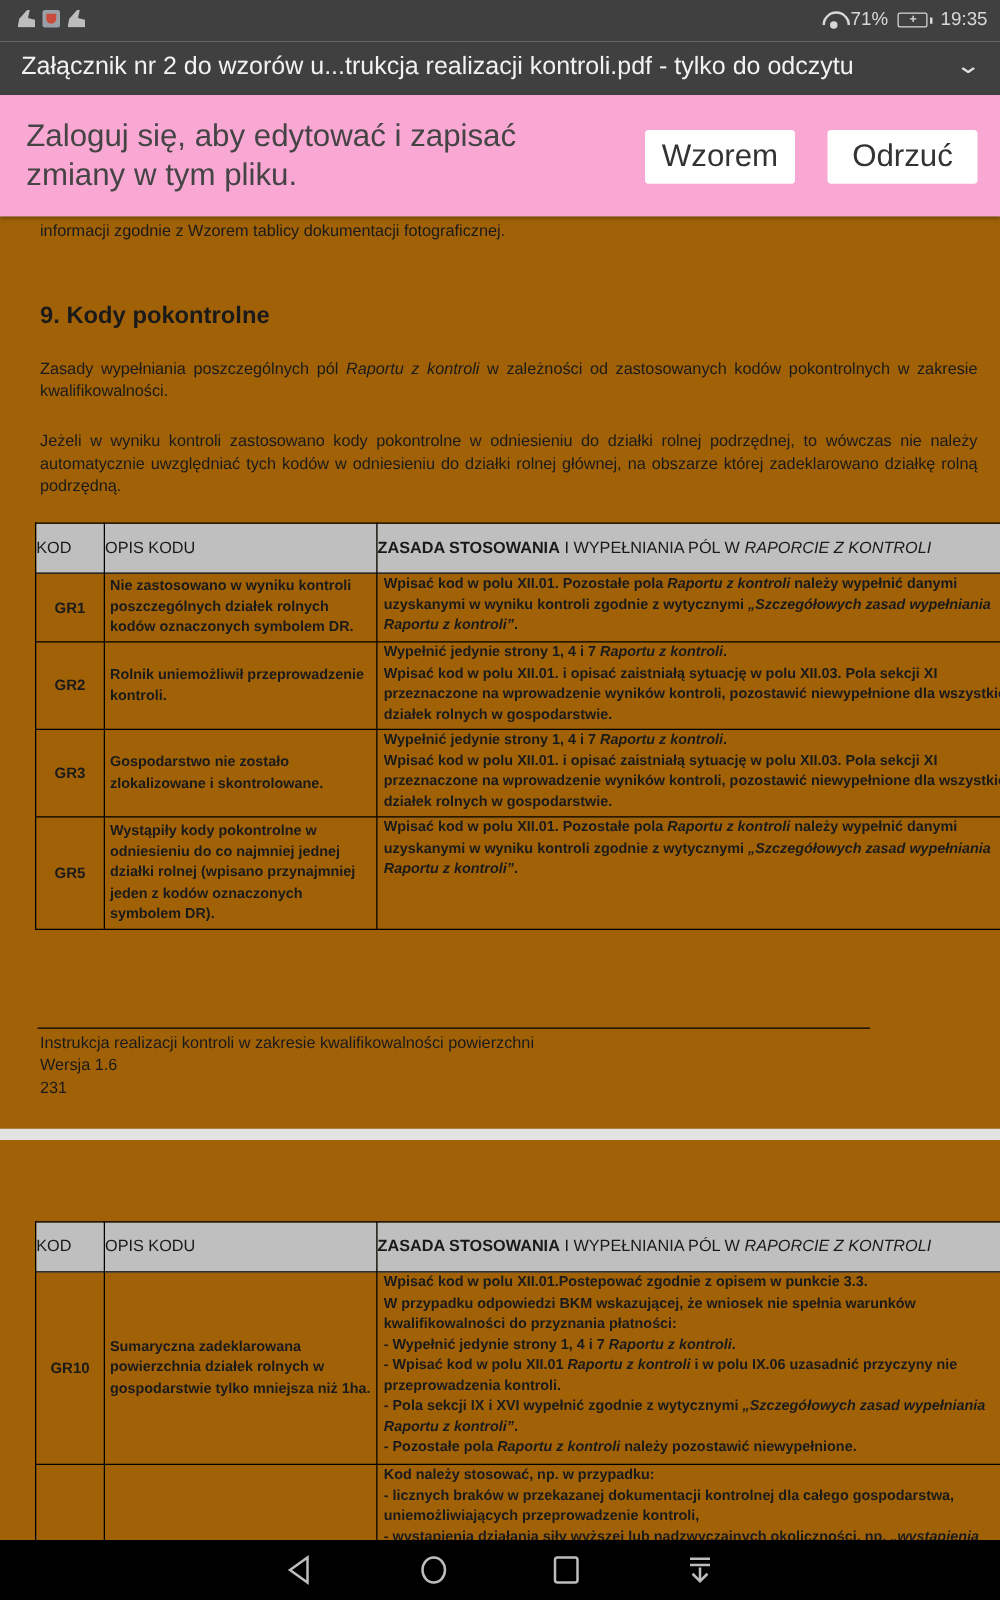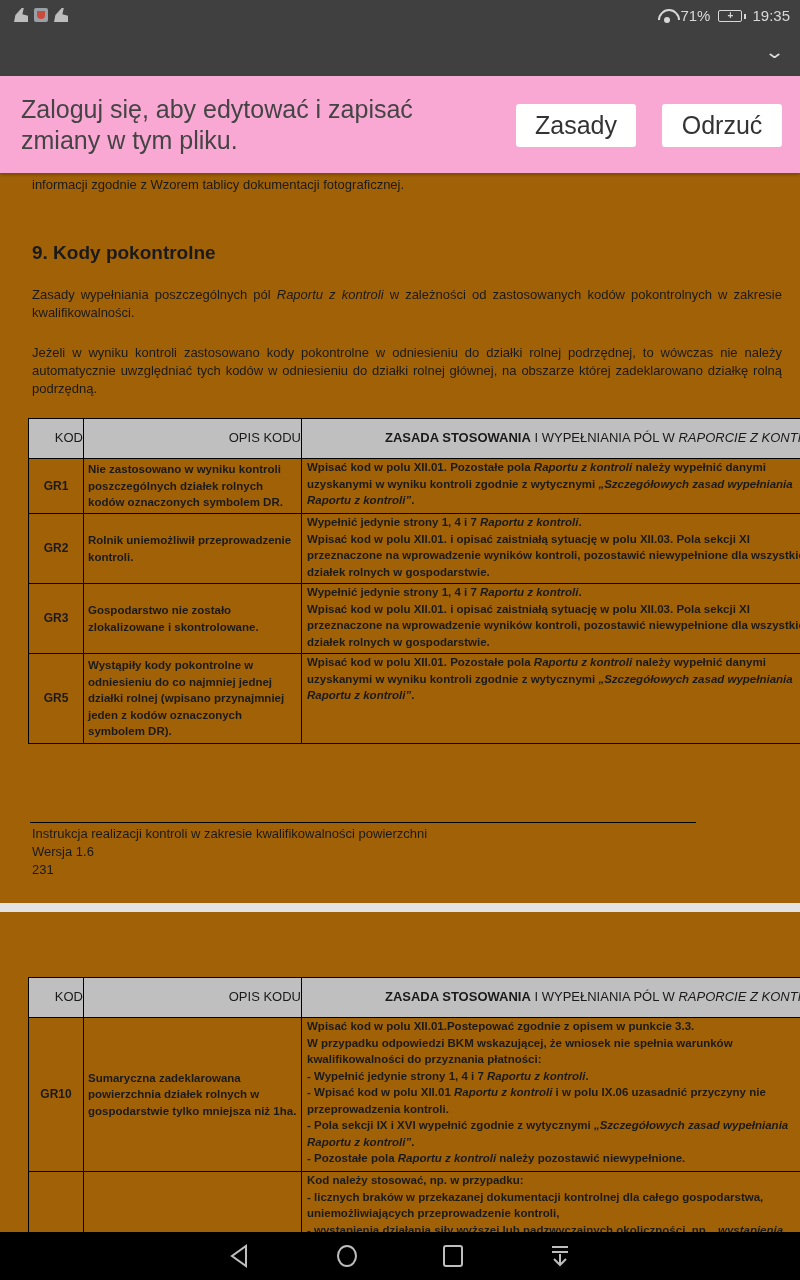--- a/index.html
+++ b/index.html
@@ -36,21 +36,21 @@
     .doc { position: absolute; left: 0; top: 173px; width: 800px; height: 1233px; overflow: hidden; background: #a16207; color: #1a1a1a; font-family: "Liberation Sans", sans-serif; }
     .p { position: absolute; left: 32px; width: 750px; font-size: 13px; line-height: 18px; text-align: justify; }
     .p i { font-style: italic; }
     .heading { position: absolute; left: 32px; font-size: 19px; font-weight: bold; }
     .page-gap { position: absolute; left: 0; width: 800px; height: 9px; background: #e3e3e3; }
     .footer-line { position: absolute; left: 30px; width: 666px; height: 1px; background: #000; }
     .footer-text { position: absolute; left: 32px; font-size: 13px; line-height: 18px; }
 
     table.kt { position: absolute; left: 28px; border-collapse: collapse; width: 800px; table-layout: fixed; font-size: 11.5px; line-height: 16.5px; }
     table.kt td, table.kt th { border: 1px solid #000; vertical-align: middle; font-weight: bold; }
-    table.kt th { background: #bfbfbf; font-weight: normal; font-size: 13px; height: 40px; text-align: right; }
+    table.kt th { background: #bfbfbf; font-weight: normal; font-size: 13px; height: 40px; text-align: left; }
     table.kt th b { font-weight: bold; }
     table.kt td.code { text-align: center; font-weight: bold; font-size: 12px; }
     table.kt td.desc { padding: 0 4px; }
     table.kt td.rule { padding: 0 5px; vertical-align: top; }
     .col1 { width: 55px; } .col2 { width: 218px; } .col3 { width: 527px; }
 
     
     .navbar { position: absolute; left: 0; top: 1232px; width: 800px; height: 48px; background: #000; }
     .nav-btn { position: absolute; top: 12px; width: 28px; height: 24px; cursor: pointer; }
     .nav-back { left: 226px; }
@@ -69,26 +69,27 @@
   </div>
   <div class="sb-right">
     <span class="wifi"></span>
     <span>71%</span>
     <span class="battery">+</span>
     <span style="margin-left:6px">19:35</span>
   </div>
 </div>
 
 <div class="titlebar">
+  <div class="title">Załącznik nr 2 do wzorów u...trukcja realizacji kontroli.pdf - tylko do odczytu</div>
   <div class="title-chevron">⌄</div>
 </div>
 
 <div class="banner">
   <div class="banner-text">Zaloguj się, aby edytować i zapisać zmiany w tym pliku.</div>
-  <div class="btn btn-login">Zasady</div>
+  <div class="btn btn-login">Wzorem</div>
   <div class="btn btn-dismiss">Odrzuć</div>
 </div>
 
 <div class="doc">
   <div class="p" style="top:3px;">informacji zgodnie z Wzorem tablicy dokumentacji fotograficznej.</div>
 
   <div class="heading" style="top:69px;">9. Kody pokontrolne</div>
 
   <div class="p" style="top:113px;">
     <span>Zasady wypełniania poszczególnych pól </span><i>Raportu z kontroli</i><span> w zależności od zastosowanych kodów pokontrolnych w zakresie kwalifikowalności.</span>

